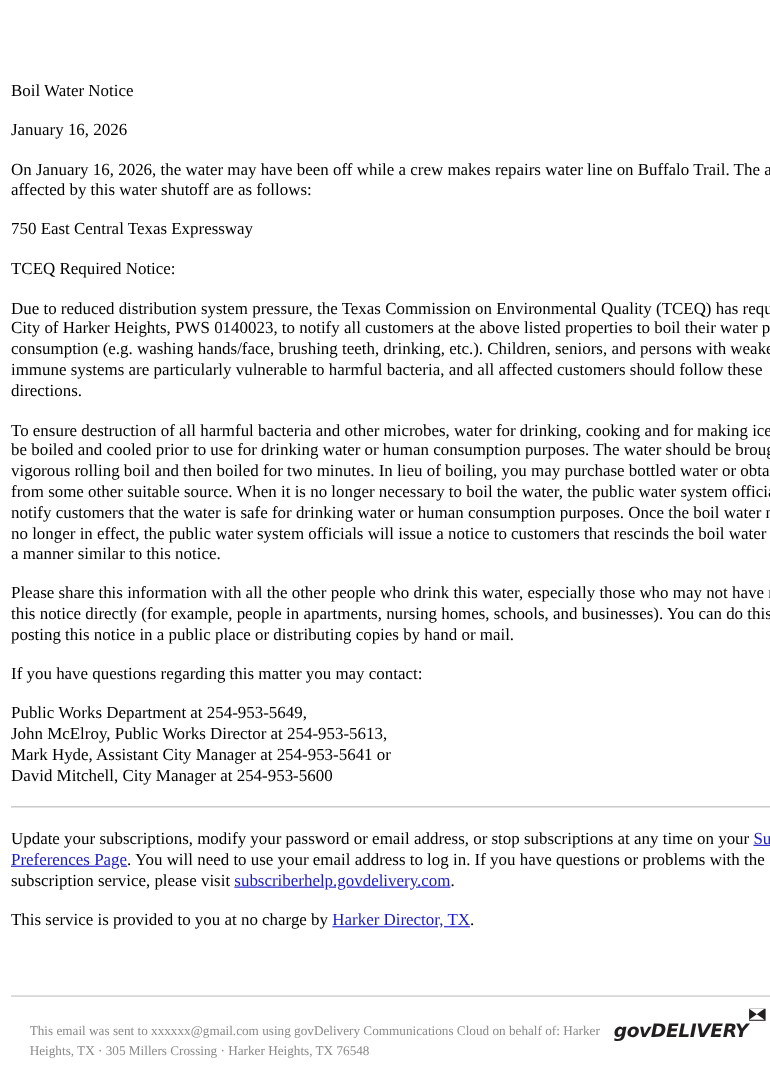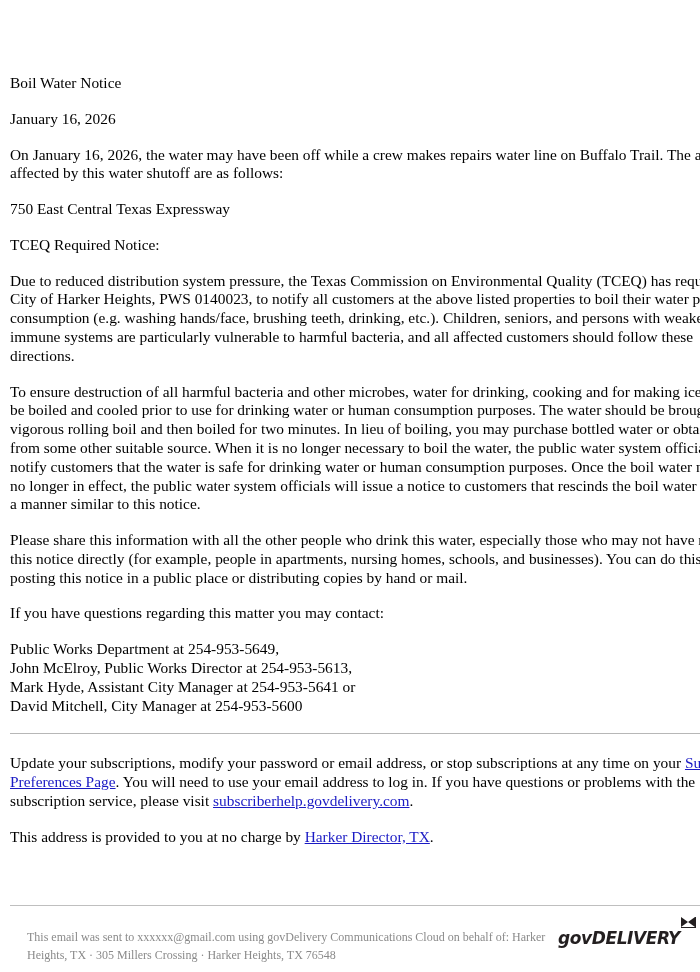--- a/index.html
+++ b/index.html
@@ -165,21 +165,21 @@
       <p class="para">John McElroy, Public Works Director at 254-953-5613,</p>
       <p class="para">Mark Hyde, Assistant City Manager at 254-953-5641 or</p>
       <p class="para">David Mitchell, City Manager at 254-953-5600</p>
     </div>
 
     <hr class="rule rule-subs">
 
     <div class="subs-block">
       <p class="para"><span>Update your subscriptions, modify your password or email address, or stop subscriptions at any time on your </span><a class="link" href="#">Subscriber Preferences Page</a><span>. You will need to use your email address to log in. If you have questions or problems with the subscription service, please visit </span><a class="link" href="#">subscriberhelp.govdelivery.com</a><span>.</span></p>
 
-      <p class="para"><span>This address is provided to you at no charge by </span><a class="link" href="#">Harker Director, TX</a><span>.</span></p>
+      <p class="para"><span>This service is provided to you at no charge by </span><a class="link" href="#">Harker Director, TX</a><span>.</span></p>
     </div>
 
   </div>
 
   <div class="footer-bar">
     <hr class="rule rule-footer">
     <div class="footer-inner">
       <div class="footer-text">This email was sent to xxxxxx@gmail.com using govDelivery Communications Cloud on behalf of: Harker Heights, TX · 305 Millers Crossing · Harker Heights, TX 76548</div>
       <div class="brand">
         <span class="brand-env"></span>

